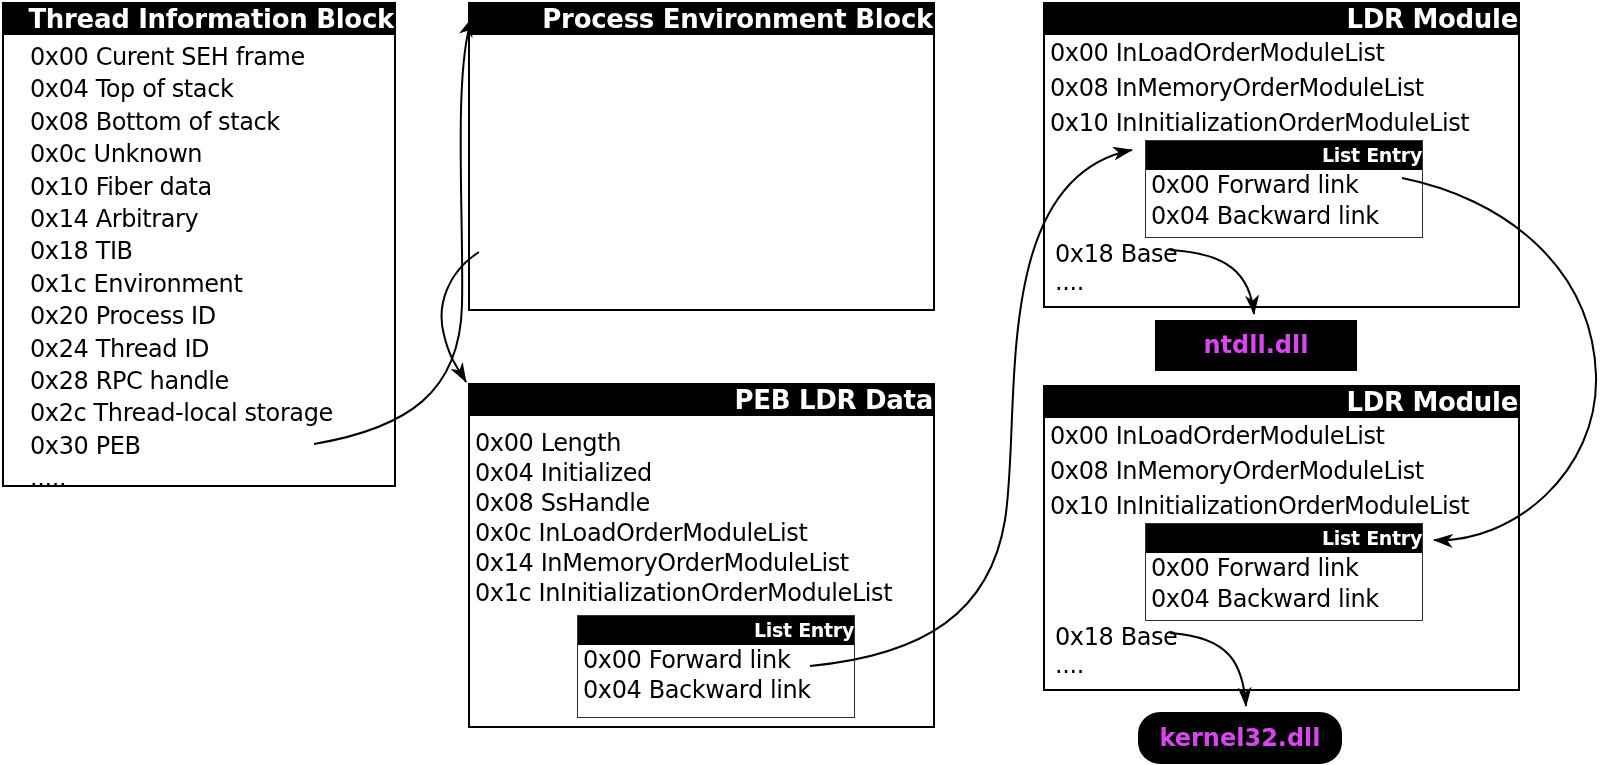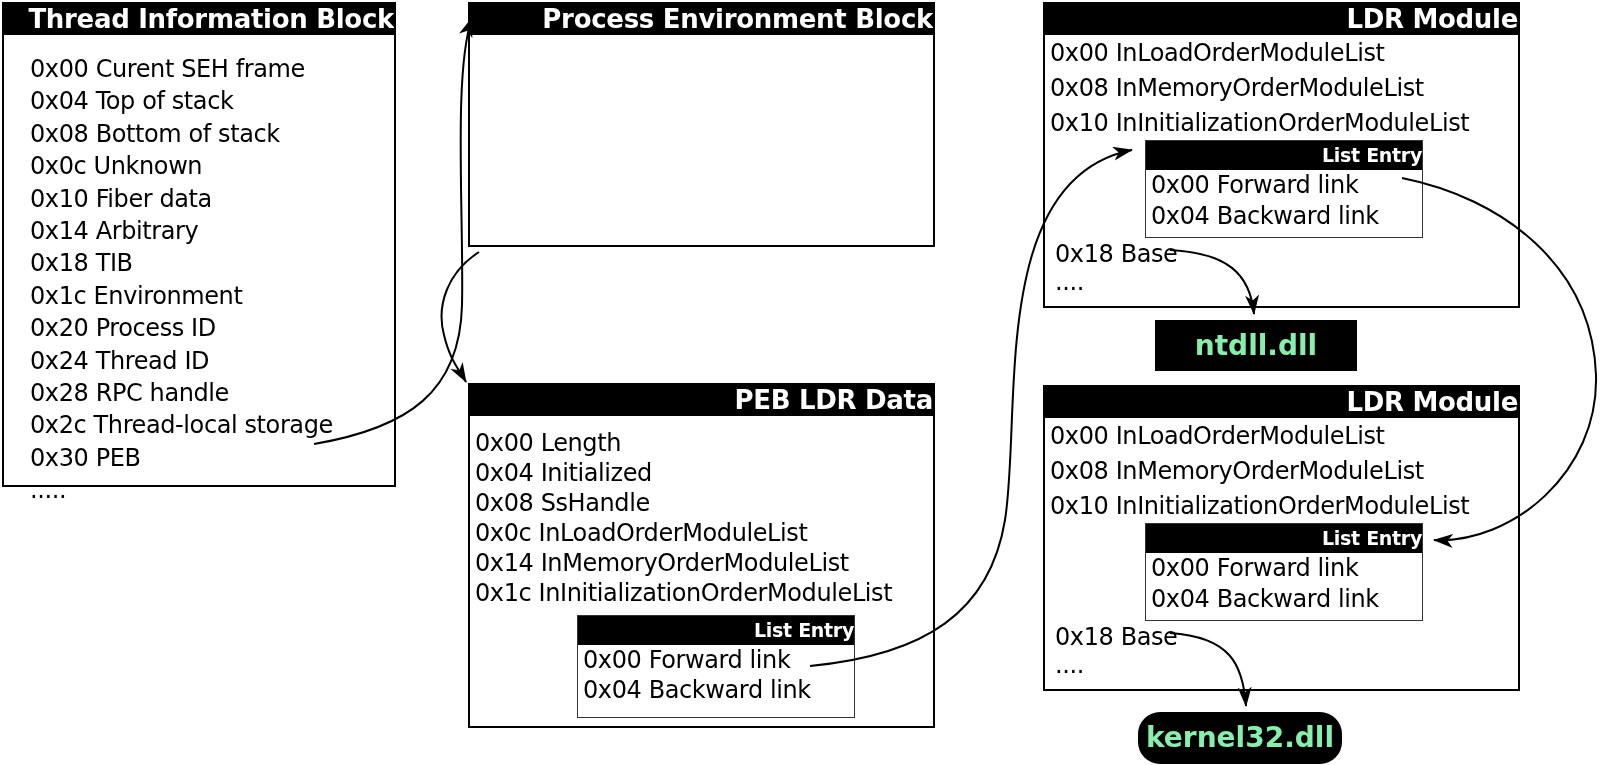--- a/index.html
+++ b/index.html
@@ -13,23 +13,23 @@
     background:#000;color:#fff;font-weight:bold;text-align:right;
     font-size:26px;line-height:31px;height:31px;letter-spacing:-0.3px;
     white-space:nowrap;overflow:hidden;
   }
   .row{
     font-size:24px;letter-spacing:-0.4px;white-space:nowrap;
   }
   
   #tib{left:2px;top:2px;width:394px;height:485px;}
   #tib .row{line-height:32.4px;padding-left:26px;}
-  #tib .body{padding-top:18px;}
+  #tib .body{padding-top:6px;}
   
-  #peb{left:468px;top:2px;width:467px;height:245px;}
+  #peb{left:468px;top:2px;width:467px;height:309px;}
   #peb .row{line-height:32px;padding-left:14px;}
   #peb .body{padding-top:6px;}
   
   #pebldr{left:468px;top:383px;width:467px;height:345px;}
   #pebldr .row{line-height:30px;padding-left:5px;}
   #pebldr .body{padding-top:12px;}
   
   .sub{
     position:absolute;background:#fff;border:1.5px solid #333;box-sizing:border-box;
   }
@@ -41,22 +41,22 @@
   #ldr1{left:1043px;top:2px;}
   #ldr2{left:1043px;top:385px;}
   .ldr .row{line-height:35px;padding-left:5px;}
   .ldr .body{padding-top:1px;}
   .ldr .sub{left:100px;top:136px;width:278px;height:98px;}
   .ldr .sub .row{line-height:31px;}
   .ldr .base-row{position:absolute;left:5px;top:234px;line-height:33px;}
   .ldr .dots-row{position:absolute;left:5px;top:262px;line-height:33px;}
   
   .dll{
-    position:absolute;background:#000;color:#86efac;font-weight:bold;
-    text-align:center;font-size:28px;box-sizing:border-box;
+    position:absolute;background:#000;color:#d946ef;font-weight:bold;
+    text-align:center;font-size:24px;box-sizing:border-box;
   }
   #ntdll{left:1155px;top:320px;width:202px;height:51px;line-height:51px;}
   #kernel32{left:1138px;top:712px;width:204px;height:52px;line-height:52px;border-radius:22px;}
   
   #arrows{position:absolute;left:0;top:0;pointer-events:none;}
 </style>
 </head>
 <body>
 
 <div id="canvas">

